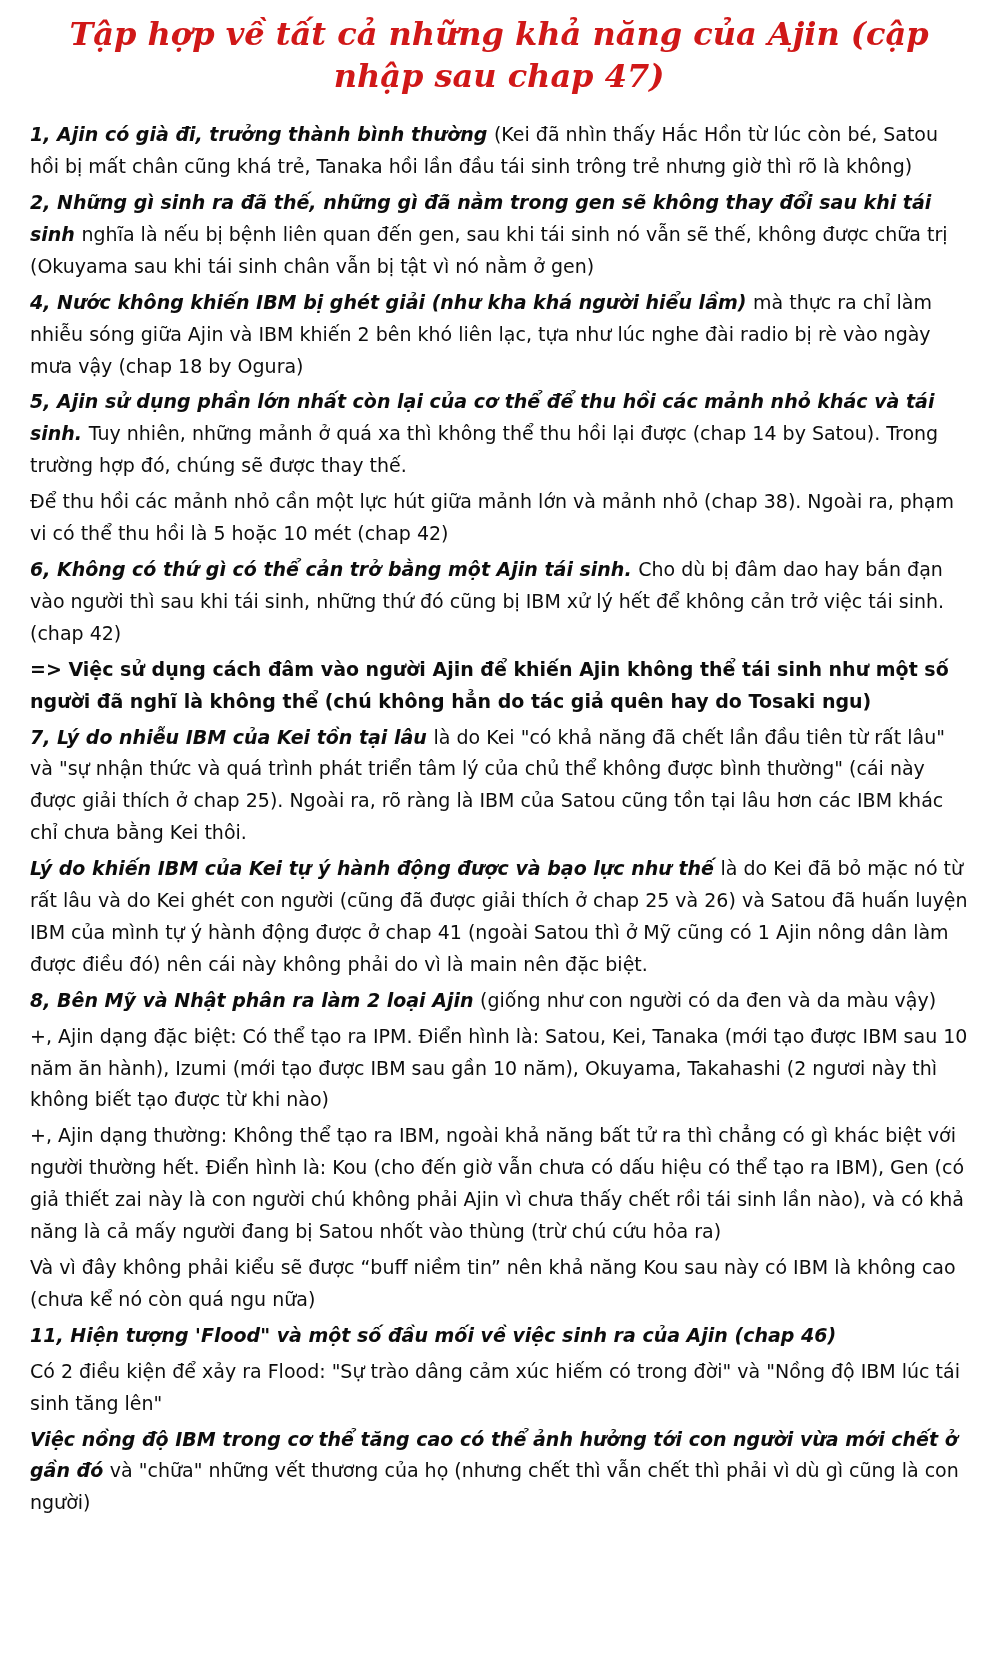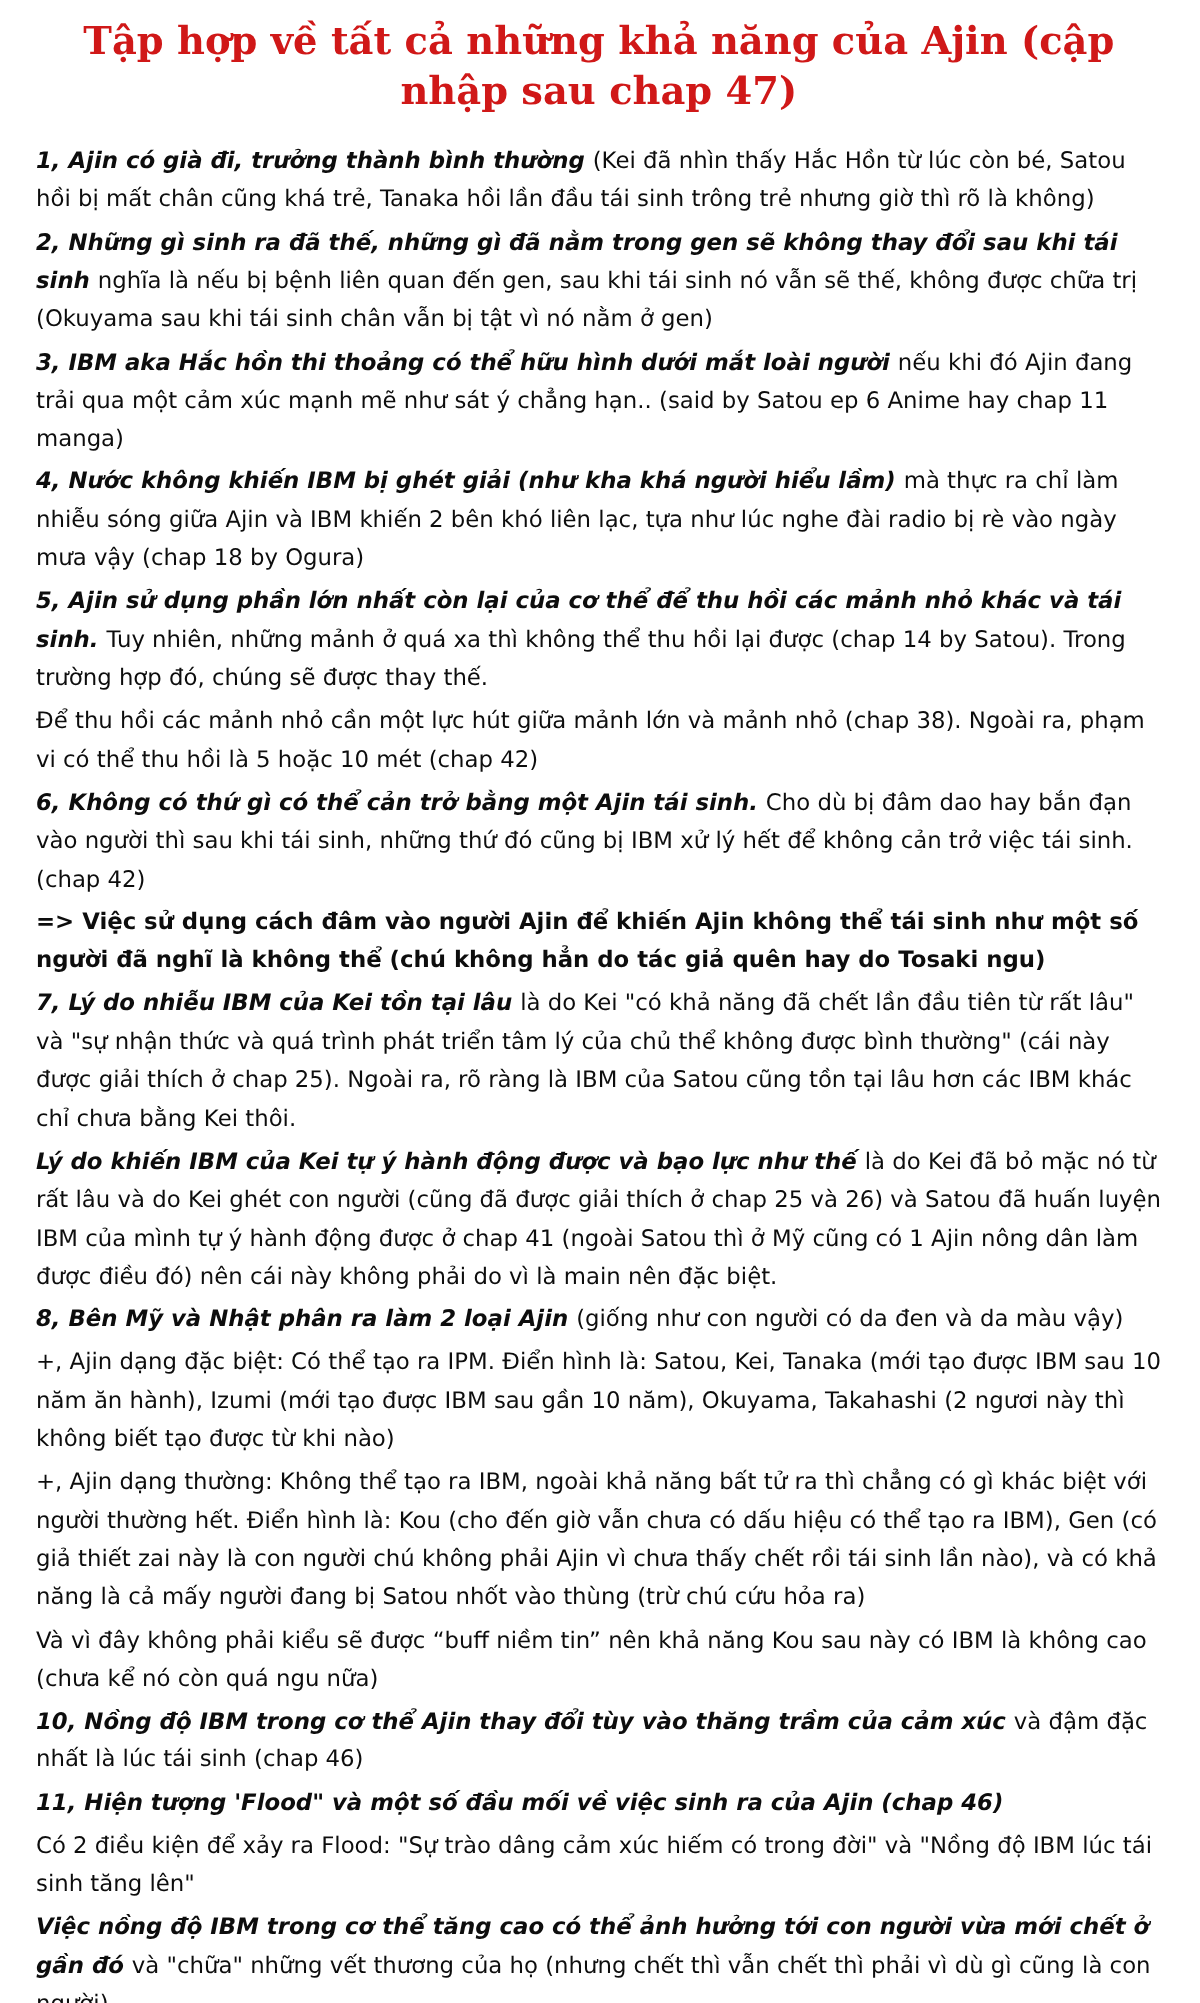--- a/index.html
+++ b/index.html
@@ -15,20 +15,21 @@
     color:var(--body-color);
   }
   .page{
     width:1000px;
     min-height:1669px;
     padding:14px 28px 30px 26px;
   }
   .title{
     text-align:center;
     font-family:"DejaVu Serif",serif;
+    font-style:italic;
     font-weight:bold;
     font-size:32px;
     line-height:1.3;
     color:var(--title-color);
     margin-bottom:22px;
     letter-spacing:0px;
   }
   .content{
     font-size:19px;
     line-height:1.68;
@@ -40,30 +41,28 @@
   .seg-r{font-weight:normal;font-style:normal;}
 </style>
 </head>
 <body>
 
 <div class="page">
   <h1 class="title">Tập hợp về tất cả những khả năng của Ajin (cập nhập sau chap 47)</h1>
   <div class="content" id="content">
       <p class="para black"><span class="seg-bi">1, Ajin có già đi, trưởng thành bình thường </span><span class="seg-r">(Kei đã nhìn thấy Hắc Hồn từ lúc còn bé, Satou hồi bị mất chân cũng khá trẻ, Tanaka hồi lần đầu tái sinh trông trẻ nhưng giờ thì rõ là không)</span></p>
       <p class="para black"><span class="seg-bi">2, Những gì sinh ra đã thế, những gì đã nằm trong gen sẽ không thay đổi sau khi tái sinh </span><span class="seg-r">nghĩa là nếu bị bệnh liên quan đến gen, sau khi tái sinh nó vẫn sẽ thế, không được chữa trị (Okuyama sau khi tái sinh chân vẫn bị tật vì nó nằm ở gen)</span></p>
-      <p class="para black"><span class="seg-bi">3, IBM aka Hắc hồn thi thoảng có thể hữu hình dưới mắt loài người </span><span class="seg-r">nếu khi đó Ajin đang trải qua một cảm xúc mạnh mẽ như sát ý chẳng hạn.. (said by Satou ep 6 Anime hay chap 11 manga)</span></p>
       <p class="para black"><span class="seg-bi">4, Nước không khiến IBM bị ghét giải (như kha khá người hiểu lầm) </span><span class="seg-r">mà thực ra chỉ làm nhiễu sóng giữa Ajin và IBM khiến 2 bên khó liên lạc, tựa như lúc nghe đài radio bị rè vào ngày mưa vậy (chap 18 by Ogura)</span></p>
       <p class="para black"><span class="seg-bi">5, Ajin sử dụng phần lớn nhất còn lại của cơ thể để thu hồi các mảnh nhỏ khác và tái sinh. </span><span class="seg-r">Tuy nhiên, những mảnh ở quá xa thì không thể thu hồi lại được (chap 14 by Satou). Trong trường hợp đó, chúng sẽ được thay thế.</span></p>
       <p class="para black"><span class="seg-r">Để thu hồi các mảnh nhỏ cần một lực hút giữa mảnh lớn và mảnh nhỏ (chap 38). Ngoài ra, phạm vi có thể thu hồi là 5 hoặc 10 mét (chap 42)</span></p>
       <p class="para black"><span class="seg-bi">6, Không có thứ gì có thể cản trở bằng một Ajin tái sinh. </span><span class="seg-r">Cho dù bị đâm dao hay bắn đạn vào người thì sau khi tái sinh, những thứ đó cũng bị IBM xử lý hết để không cản trở việc tái sinh. (chap 42)</span></p>
       <p class="para black"><span class="seg-b">=&gt; Việc sử dụng cách đâm vào người Ajin để khiến Ajin không thể tái sinh như một số người đã nghĩ là không thể (chú không hẳn do tác giả quên hay do Tosaki ngu)</span></p>
       <p class="para black"><span class="seg-bi">7,  Lý do nhiễu IBM của Kei tồn tại lâu </span><span class="seg-r">là do Kei "có khả năng đã chết lần đầu tiên từ rất lâu" và "sự nhận thức và quá trình phát triển tâm lý của chủ thể không được bình thường" (cái này được giải thích ở chap 25). Ngoài ra, rõ ràng là IBM của Satou cũng tồn tại lâu hơn các IBM khác chỉ chưa bằng Kei thôi.</span></p>
       <p class="para black"><span class="seg-bi">Lý do khiến IBM của Kei tự ý hành động được và bạo lực như thế </span><span class="seg-r">là do Kei đã bỏ mặc nó từ rất lâu và do Kei ghét con người (cũng đã được giải thích ở chap 25 và 26) và Satou đã huấn luyện IBM của mình tự ý hành động được ở chap 41 (ngoài Satou thì ở Mỹ cũng có 1 Ajin nông dân làm được điều đó) nên cái này không phải do vì là main nên đặc biệt.</span></p>
       <p class="para black"><span class="seg-bi">8, Bên Mỹ và Nhật phân ra làm 2 loại Ajin </span><span class="seg-r">(giống như con người có da đen và da màu vậy)</span></p>
       <p class="para black"><span class="seg-r">+, Ajin dạng đặc biệt: Có thể tạo ra IPM. Điển hình là: Satou, Kei, Tanaka (mới tạo được IBM sau 10 năm ăn hành), Izumi (mới tạo được IBM sau gần 10 năm), Okuyama, Takahashi (2 ngươi này thì không biết tạo được từ khi nào)</span></p>
       <p class="para black"><span class="seg-r">+, Ajin dạng thường: Không thể tạo ra IBM, ngoài khả năng bất tử ra thì chẳng có gì khác biệt với người thường hết. Điển hình là: Kou (cho đến giờ vẫn chưa có dấu hiệu có thể tạo ra IBM), Gen (có giả thiết zai này là con người chú không phải Ajin vì chưa thấy chết rồi tái sinh lần nào), và có khả năng là cả mấy người đang bị Satou nhốt vào thùng (trừ chú cứu hỏa ra)</span></p>
       <p class="para black"><span class="seg-r">Và vì đây không phải kiểu sẽ được “buff niềm tin” nên khả năng Kou sau này có IBM là không cao (chưa kể nó còn quá ngu nữa)</span></p>
-      <p class="para black"><span class="seg-bi">10, Nồng độ IBM trong cơ thể Ajin thay đổi tùy vào thăng trầm của cảm xúc </span><span class="seg-r">và đậm đặc nhất là lúc tái sinh (chap 46)</span></p>
       <p class="para black"><span class="seg-bi">11, Hiện tượng 'Flood" và một số đầu mối về việc sinh ra của Ajin (chap 46)</span></p>
       <p class="para black"><span class="seg-r">Có 2 điều kiện để xảy ra Flood: "Sự trào dâng cảm xúc hiếm có trong đời" và "Nồng độ IBM lúc tái sinh tăng lên"</span></p>
       <p class="para black"><span class="seg-bi">Việc nồng độ IBM trong cơ thể tăng cao có thể ảnh hưởng tới con người vừa mới chết ở gần đó </span><span class="seg-r">và "chữa" những vết thương của họ (nhưng chết thì vẫn chết thì phải vì dù gì cũng là con người)</span></p>
     </div>
 </div>
 
 </body></html>

